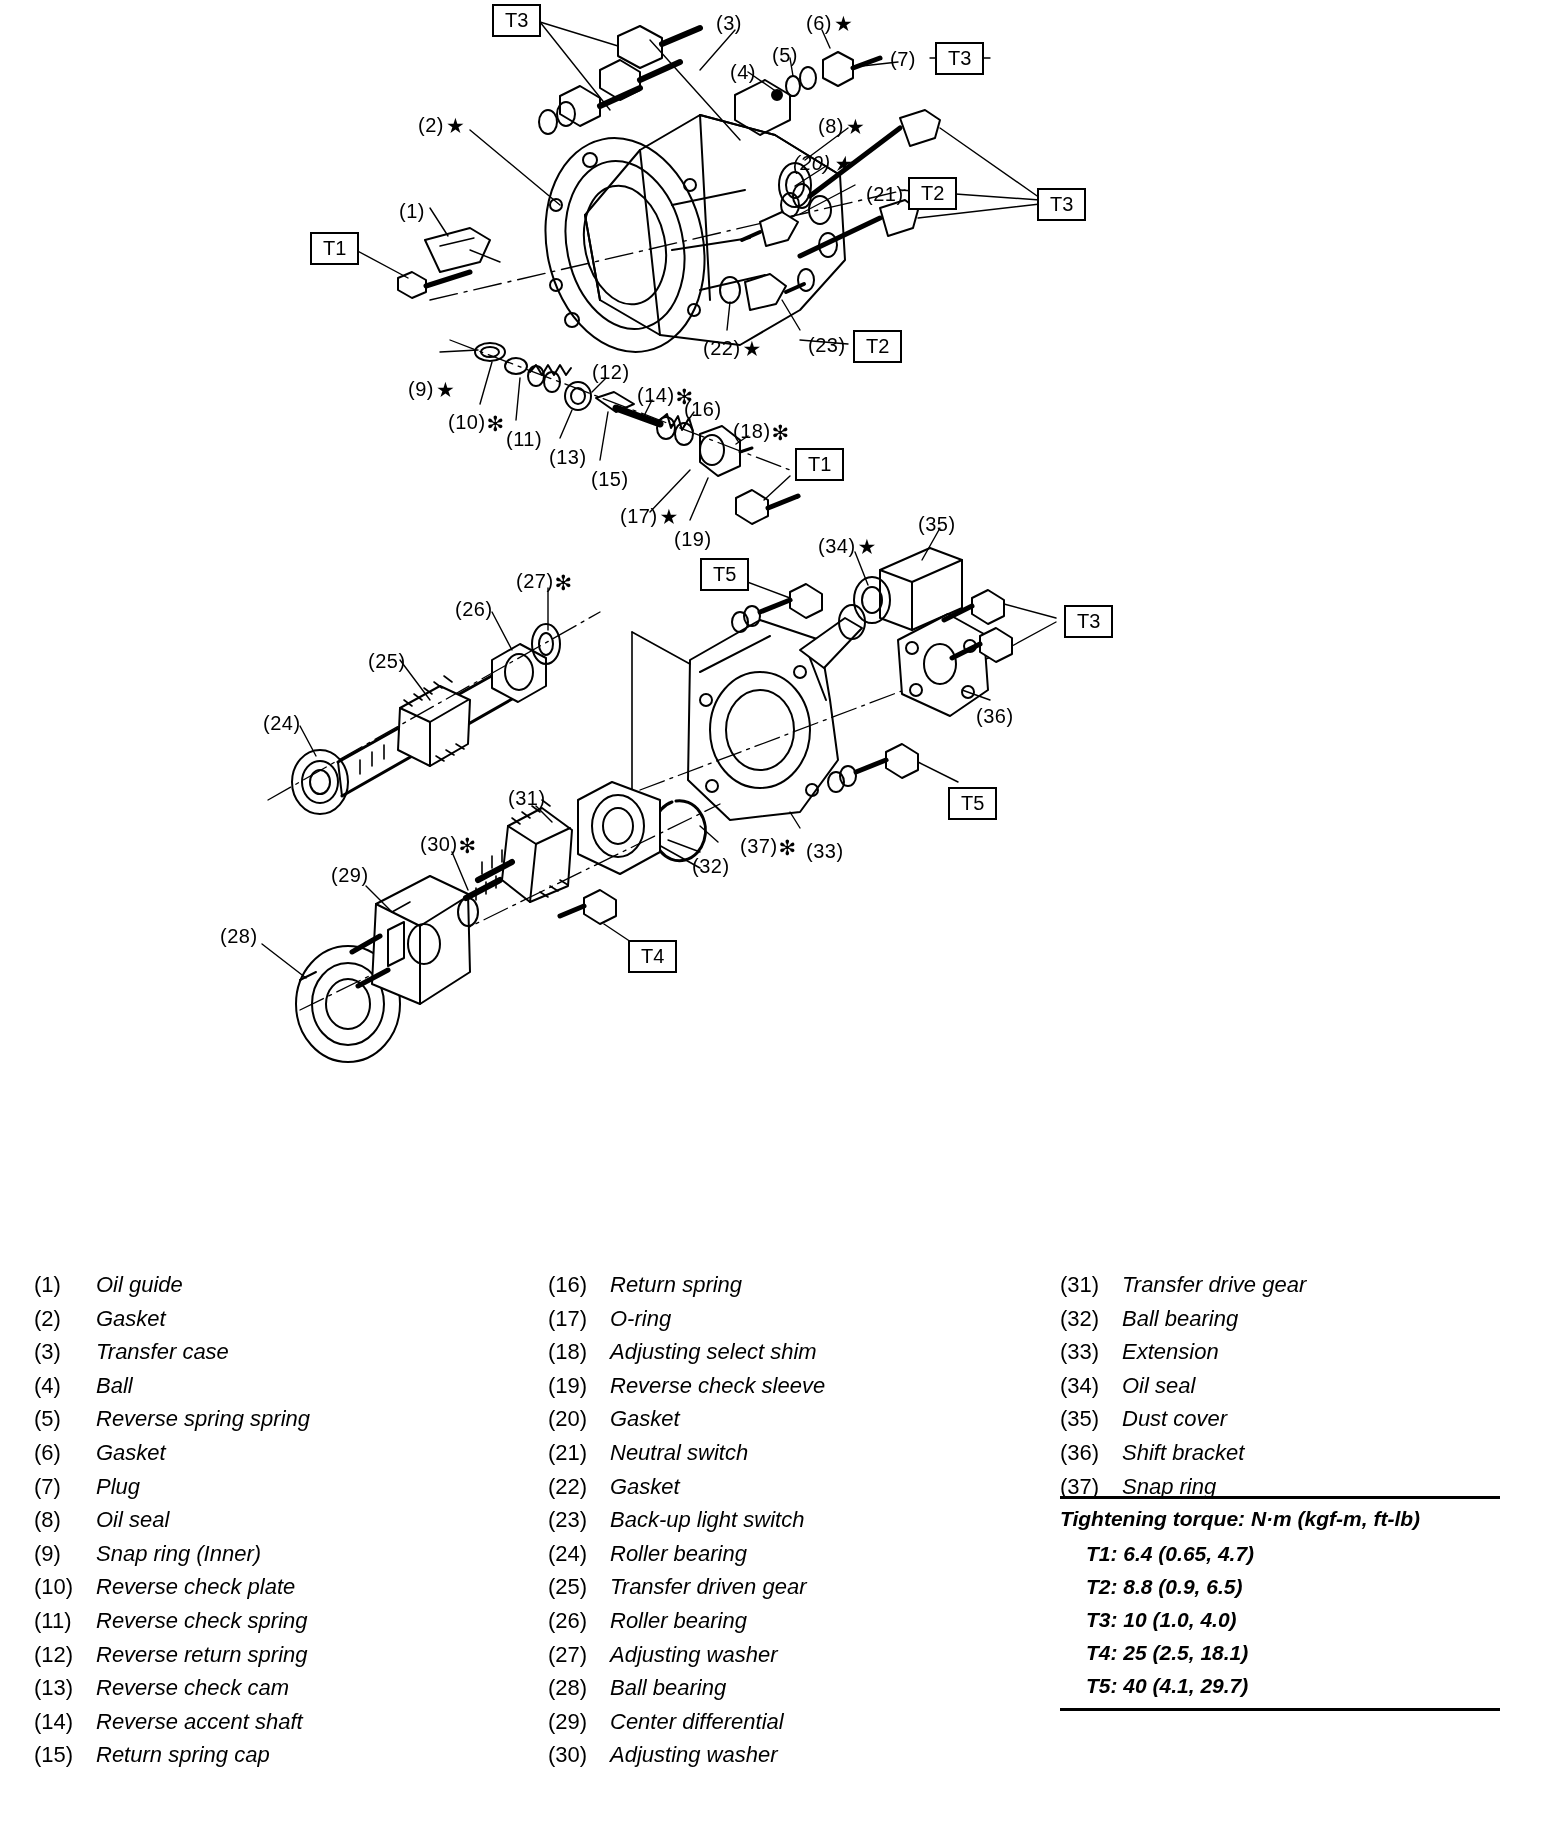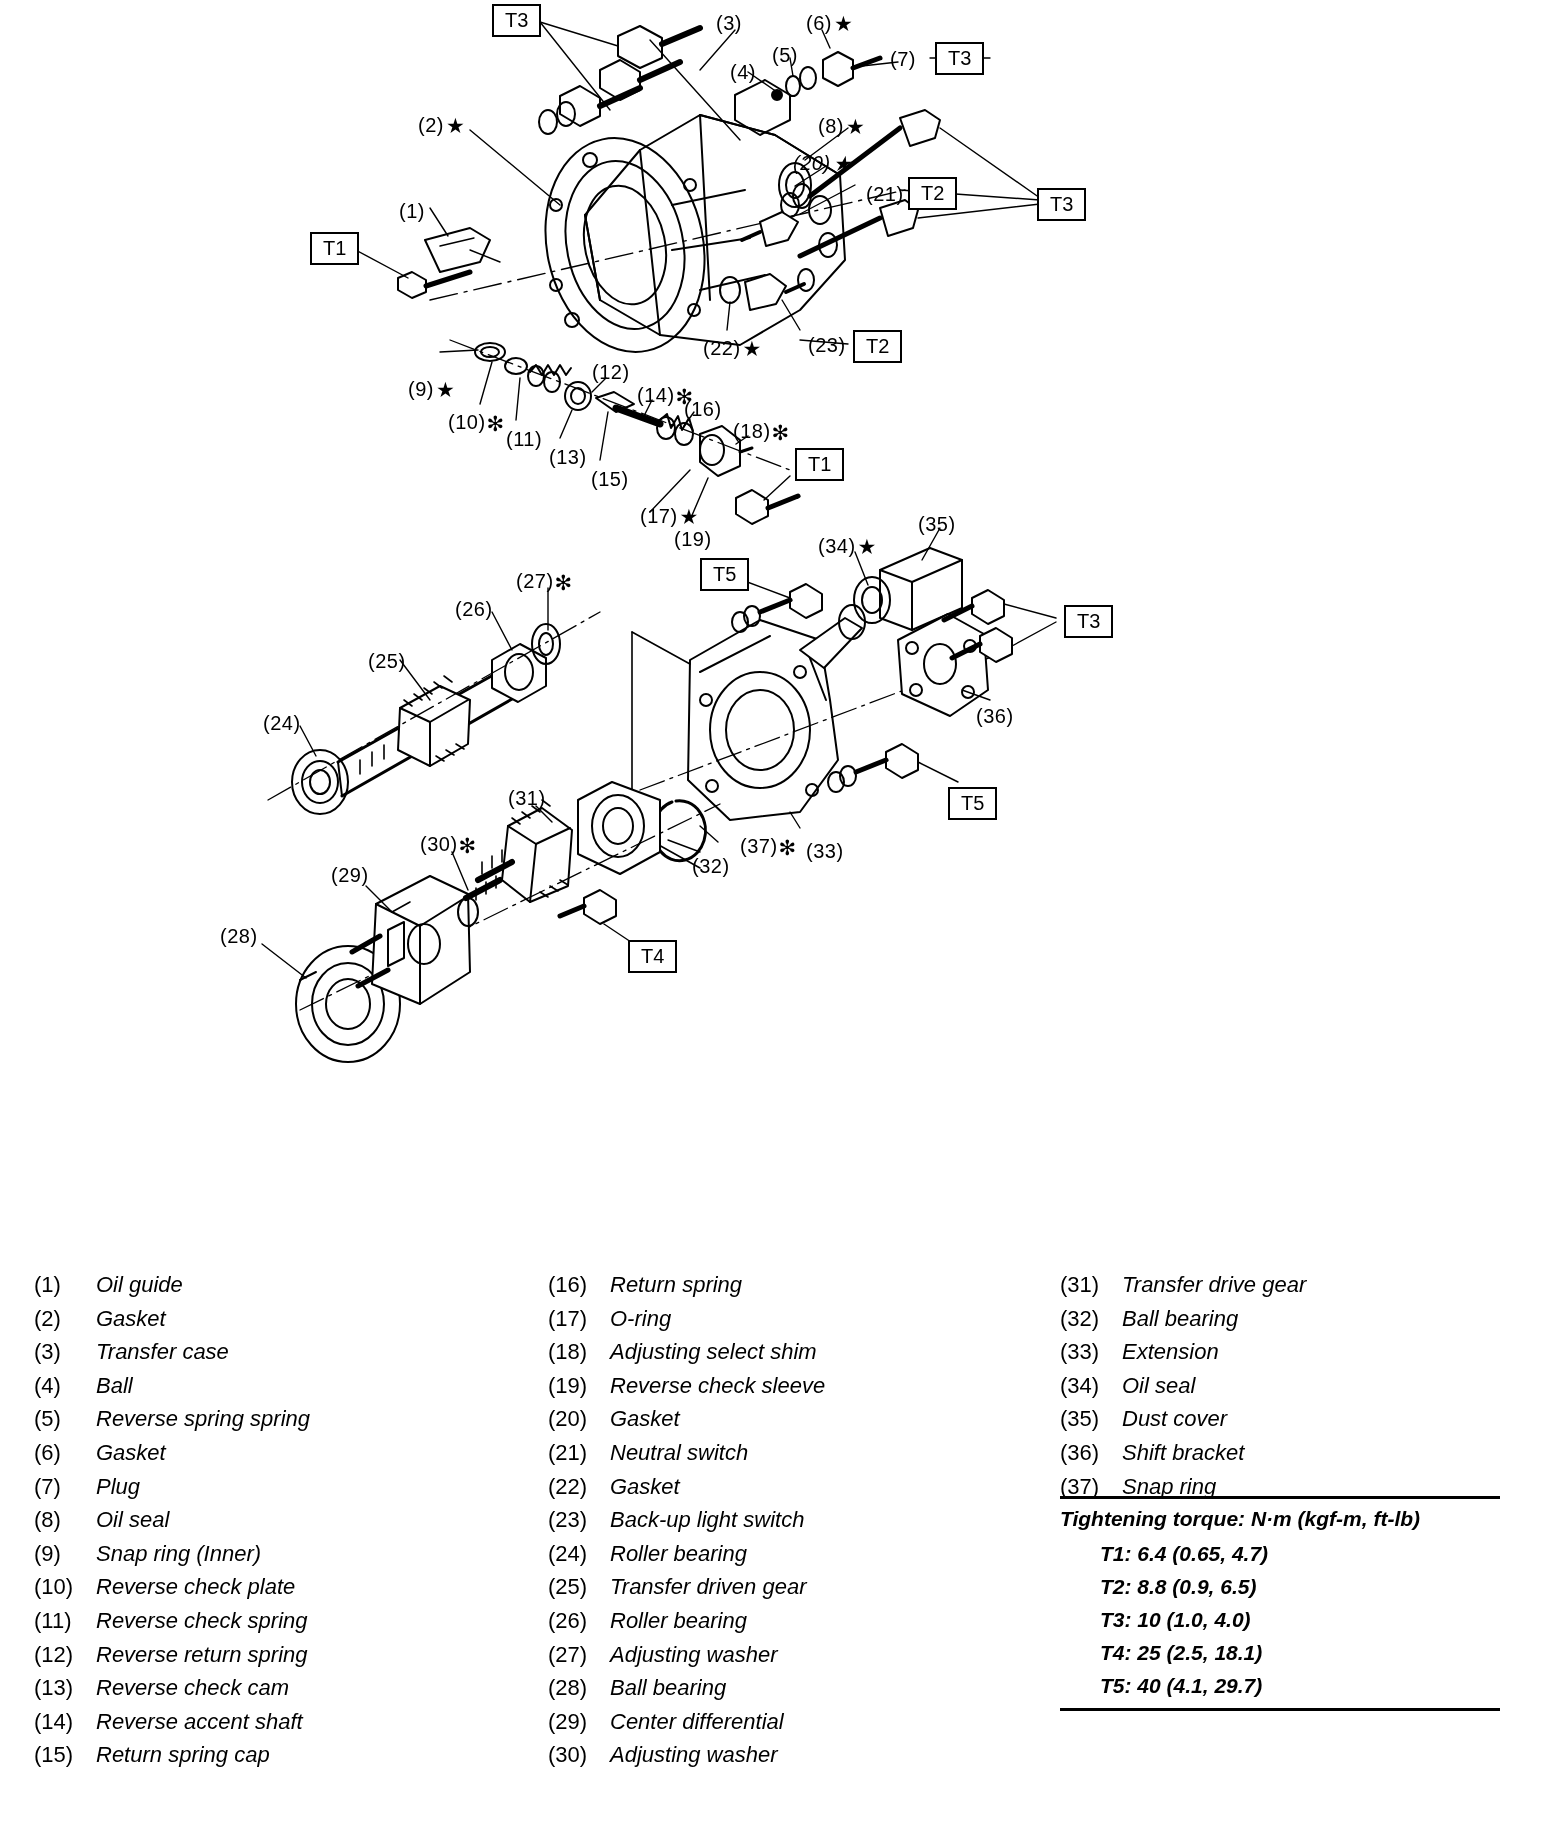--- a/index.html
+++ b/index.html
@@ -113,21 +113,21 @@
     font-size: 21px;
     font-style: italic;
     font-weight: bold;
     margin-bottom: 6px;
     white-space: nowrap;
   }
   .torque-row {
     font-size: 21px;
     font-style: italic;
     font-weight: bold;
-    margin-left: 40px;
+    margin-left: 26px;
     height: 33px;
     line-height: 33px;
     white-space: nowrap;
   }
 </style>
 </head>
 <body>
 
 <div id="diagram-area">
 
@@ -448,21 +448,21 @@
       <div class="callout" style="left: 808px; top: 334px;"><span>(23)</span></div>
       <div class="callout" style="left: 408px; top: 378px;"><span>(9)</span><span class="star">★</span></div>
       <div class="callout" style="left: 592px; top: 361px;"><span>(12)</span></div>
       <div class="callout" style="left: 637px; top: 384px;"><span>(14)</span><span class="asterisk">✻</span></div>
       <div class="callout" style="left: 684px; top: 398px;"><span>(16)</span></div>
       <div class="callout" style="left: 448px; top: 411px;"><span>(10)</span><span class="asterisk">✻</span></div>
       <div class="callout" style="left: 733px; top: 420px;"><span>(18)</span><span class="asterisk">✻</span></div>
       <div class="callout" style="left: 506px; top: 428px;"><span>(11)</span></div>
       <div class="callout" style="left: 549px; top: 446px;"><span>(13)</span></div>
       <div class="callout" style="left: 591px; top: 468px;"><span>(15)</span></div>
-      <div class="callout" style="left: 620px; top: 505px; margin-left: 20px;"><span>(17)</span><span class="star">★</span></div>
+      <div class="callout" style="left: 620px; top: 505px;"><span>(17)</span><span class="star">★</span></div>
       <div class="callout" style="left: 674px; top: 528px;"><span>(19)</span></div>
       <div class="callout" style="left: 918px; top: 513px;"><span>(35)</span></div>
       <div class="callout" style="left: 818px; top: 535px;"><span>(34)</span><span class="star">★</span></div>
       <div class="callout" style="left: 516px; top: 570px;"><span>(27)</span><span class="asterisk">✻</span></div>
       <div class="callout" style="left: 455px; top: 598px;"><span>(26)</span></div>
       <div class="callout" style="left: 368px; top: 650px;"><span>(25)</span></div>
       <div class="callout" style="left: 976px; top: 705px;"><span>(36)</span></div>
       <div class="callout" style="left: 263px; top: 712px;"><span>(24)</span></div>
       <div class="callout" style="left: 508px; top: 787px;"><span>(31)</span></div>
       <div class="callout" style="left: 740px; top: 835px;"><span>(37)</span><span class="asterisk">✻</span></div>

